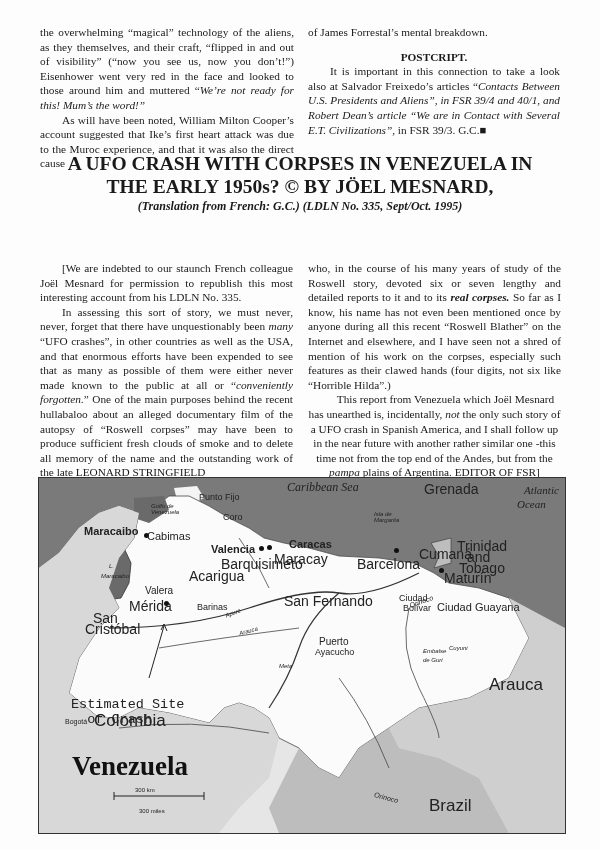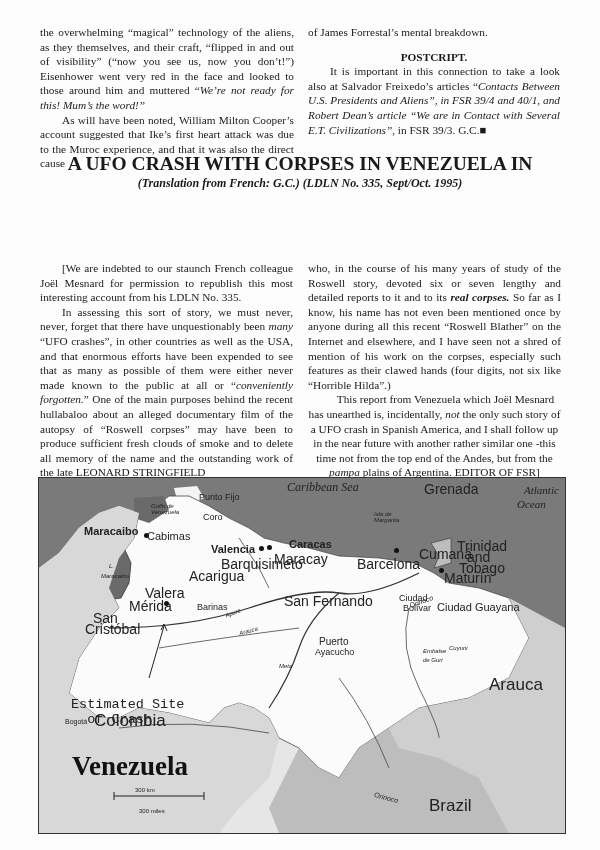--- a/index.html
+++ b/index.html
@@ -35,20 +35,21 @@
 </div>
 
 <div class="col" id="top-right">
   <p>of James Forrestal’s mental breakdown.</p>
   <p class="postscript-h">POSTCRIPT.</p>
   <p class="ind"><span>It is important in this connection to take a look also at Salvador Freixedo’s articles “</span><i>Contacts Between U.S. Presidents and Aliens”, in FSR 39/4 and 40/1, and Robert Dean’s article “We are in Contact with Several E.T. Civilizations”,</i><span> in FSR 39/3.  G.C.■</span></p>
 </div>
 
 <div id="title">
   <div>A UFO CRASH WITH CORPSES IN VENEZUELA IN</div>
+  <div>THE EARLY 1950s?  © BY JÖEL MESNARD,</div>
   <span class="sub">(Translation from French: G.C.) (LDLN No. 335, Sept/Oct. 1995)</span>
 </div>
 
 <div class="col" id="mid-left">
   <p class="ind">[We are indebted to our staunch French colleague Joël Mesnard for permission to republish this most interesting account from his LDLN No. 335.</p>
   <p class="ind"><span>In assessing this sort of story, we must never, never, forget that there have unquestionably been </span><i>many</i><span> “UFO crashes”, in other countries as well as the USA, and that enormous efforts have been expended to see that as many as possible of them were either never made known to the public at all or “</span><i>conveniently forgotten.</i><span>”  One of the main purposes behind the recent hullabaloo about an alleged documentary film of the autopsy of “Roswell corpses” may have been to produce sufficient fresh clouds of smoke and  to delete all memory of the name and the outstanding work of the late LEONARD STRINGFIELD</span></p>
 </div>
 
 <div class="col" id="mid-right">
   <p><span>who, in the course of his many years of study of the Roswell story, devoted six or seven lengthy and detailed reports to it and to its </span><b><i>real corpses.</i></b><span>  So far as I know, his name has not even been mentioned once by anyone during all this recent “Roswell Blather” on the Internet and elsewhere, and I have seen not a shred of mention of his work on the corpses, especially such features as their clawed hands (four digits, not six like “Horrible Hilda”.)</span></p>
@@ -101,34 +102,34 @@
   <span class="lbl" style="left:420px;top:82px;">Tobago</span>
   <span class="lbl tiny" style="left:335px;top:33px;width:34px;white-space:normal;">Isla de Margarita</span>
   <span class="lbl tiny" style="left:112px;top:25px;width:40px;white-space:normal;">Golfo de Venezuela</span>
   <span class="lbl tiny" style="left:70px;top:85px;">L.</span>
   <span class="lbl tiny" style="left:62px;top:95px;">Maracaibo</span>
 
   <span class="lbl b" style="left:45px;top:47px;">Maracaibo</span>
   <span class="dot" style="left:105px;top:55px;"></span>
   <span class="lbl" style="left:86px;top:52px;font-size:11px;left:108px;">Cabimas</span>
   <span class="lbl" style="left:160px;top:14px;font-size:9px;">Punto Fijo</span>
-  <span class="lbl" style="left:164px;top:34px;font-size:9px;">Coro</span>
+  <span class="lbl" style="left:184px;top:34px;font-size:9px;">Coro</span>
   <span class="lbl b" style="left:172px;top:65px;">Valencia</span>
   <span class="dot" style="left:220px;top:68px;"></span>
     <span class="dot" style="left:228px;top:67px;"></span>
   <span class="lbl b" style="left:250px;top:60px;">Caracas</span>
   <span class="lbl" style="left:235px;top:73px;">Maracay</span>
   <span class="lbl" style="left:182px;top:78px;">Barquisimeto</span>
   <span class="lbl" style="left:318px;top:78px;">Barcelona</span>
   <span class="dot" style="left:355px;top:70px;"></span>
   <span class="lbl" style="left:380px;top:68px;">Cumaná</span>
   <span class="dot" style="left:400px;top:90px;"></span>
   <span class="lbl" style="left:405px;top:92px;">Maturín</span>
   <span class="lbl" style="left:150px;top:90px;font-size:14px;">Acarigua</span>
-  <span class="lbl" style="left:106px;top:107px;font-size:14px;">Valera</span>
+  <span class="lbl" style="left:106px;top:107px;font-size:10px;">Valera</span>
   <span class="lbl" style="left:90px;top:120px;">Mérida</span>
   <span class="dot" style="left:125px;top:123px;"></span>
   <span class="lbl" style="left:158px;top:124px;font-size:9px;">Barinas</span>
   <span class="lbl" style="left:54px;top:132px;">San</span>
   <span class="lbl" style="left:46px;top:143px;">Cristóbal</span>
   <span class="lbl" style="left:245px;top:115px;">San Fernando</span>
   <span class="lbl" style="left:360px;top:115px;font-size:9px;">Ciudad</span>
   <span class="lbl" style="left:364px;top:125px;font-size:9px;">Bolívar</span>
   <span class="lbl" style="left:398px;top:123px;font-size:11px;">Ciudad Guayana</span>
   <span class="lbl" style="left:280px;top:158px;font-size:10px;">Puerto</span>

